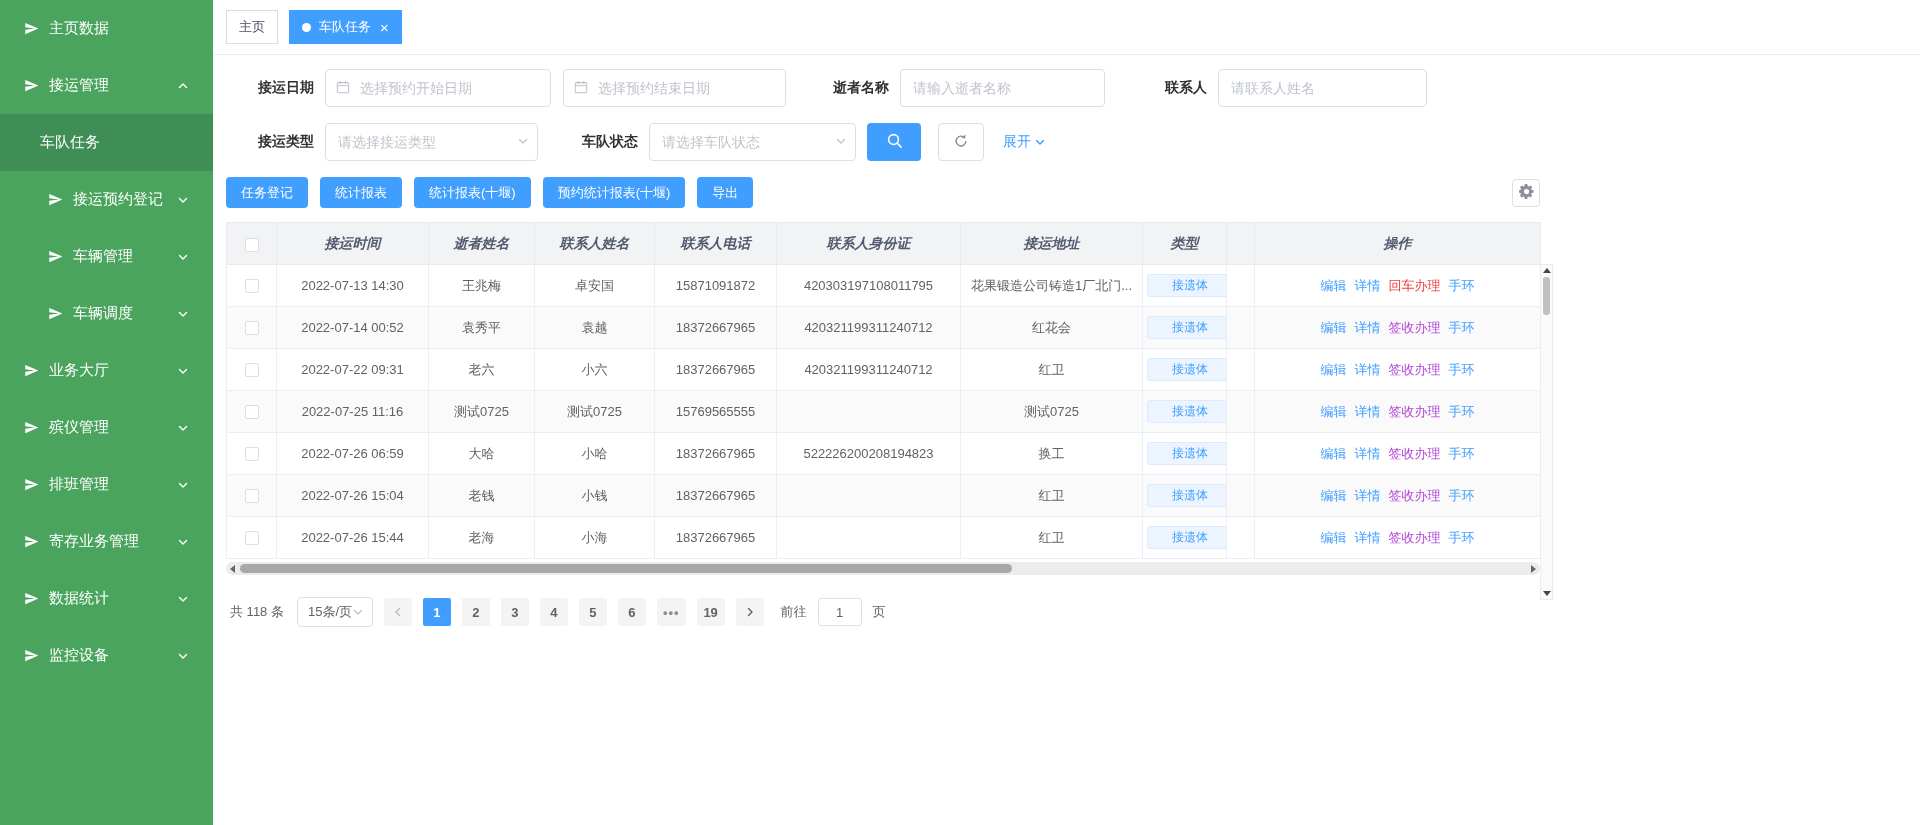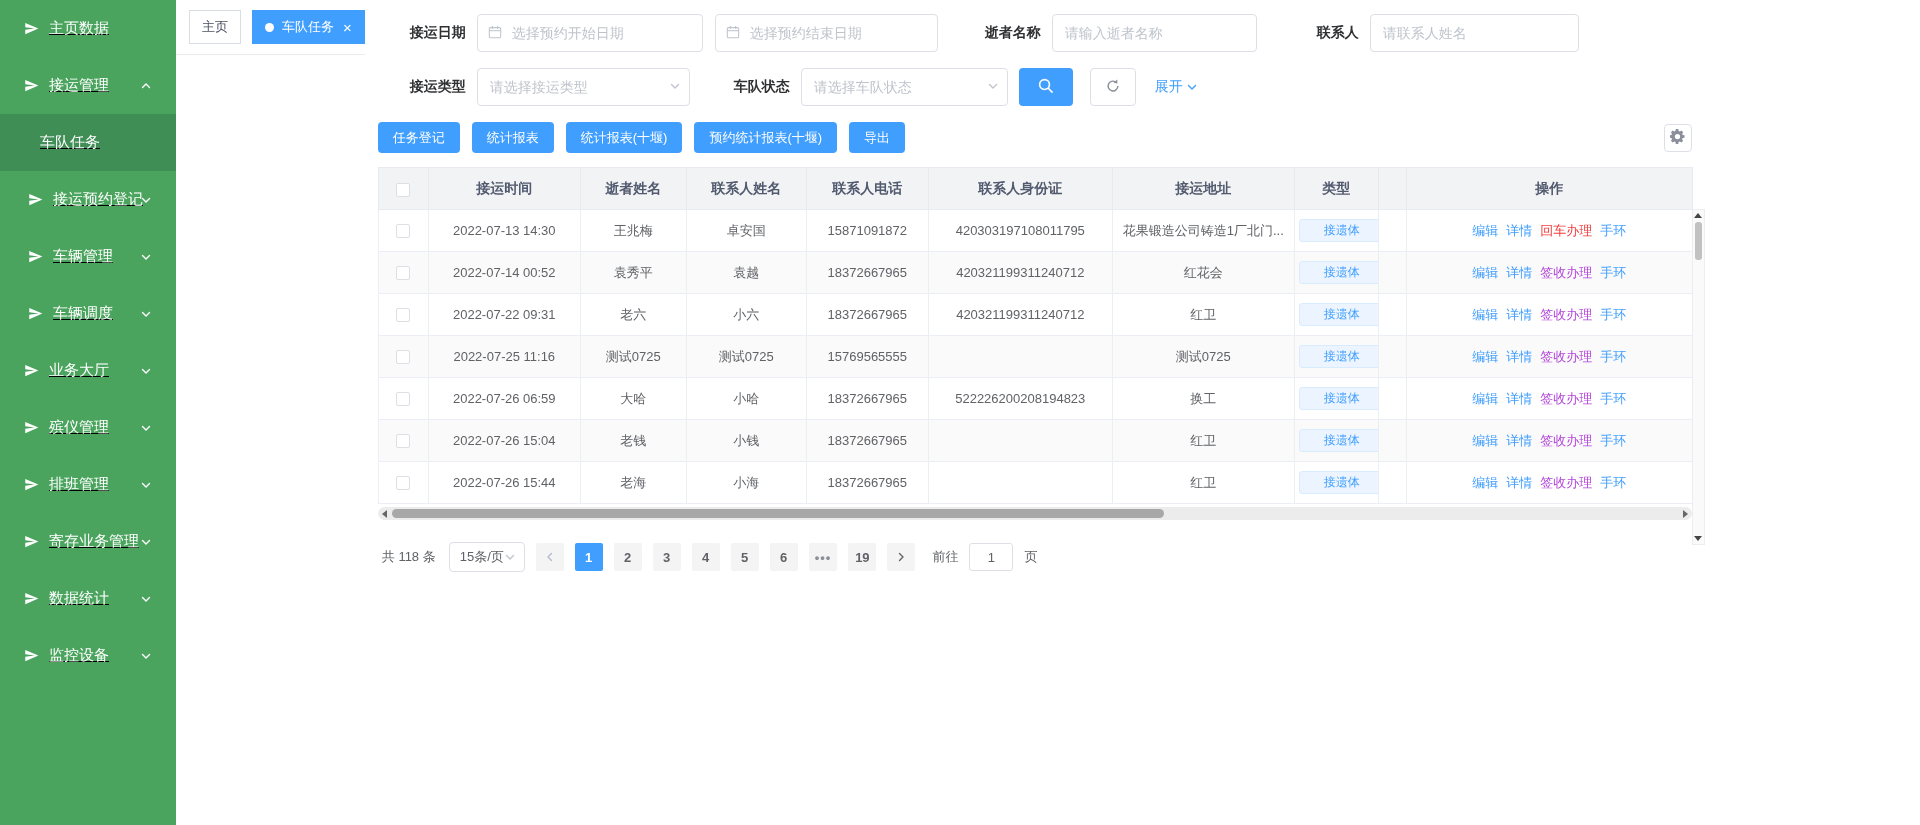--- a/index.html
+++ b/index.html
@@ -1,31 +1,31 @@
 <!DOCTYPE html>
 <html><head>
 <meta charset="utf-8">
 <style>
   * { margin:0; padding:0; box-sizing:border-box; }
   html,body { width:1920px; height:825px; background:#fff; overflow:hidden;
     font-family:"Liberation Sans","DejaVu Sans",sans-serif; }
   .app { display:flex; width:1920px; height:825px; }
 
   
-  .sidebar { width:176px; height:100%; background:#4aa45e; flex-shrink:0;text-decoration:underline; }
+  .sidebar { width:213px; height:100%; background:#4aa45e; flex-shrink:0; }
   .menu-item { height:57px; display:flex; align-items:center; color:#fff; font-size:15px; cursor:pointer; position:relative; }
   .menu-item .mi-icon { display:inline-flex; margin-right:10px; }
   .menu-item .chev { position:absolute; right:24px; display:inline-flex; }
   .mi-ind-1 { padding-left:24px; }
   .mi-ind-2 { padding-left:40px; }
-  .mi-ind-3 { padding-left:28px;align-items:center; }
+  .mi-ind-3 { padding-left:48px;align-items:center; }
   .menu-item.active { background:#3f8e55; }
 
   
-  .main { flex:1; display:flex; flex-direction:row; background:#fff; }
+  .main { flex:1; display:flex; flex-direction:column; background:#fff; }
   .tabbar { height:55px; padding:10px 0 0 13px; border-bottom:1px solid #ececec; display:flex; gap:11px; background:#fff; }
   .tab { height:34px; padding:0 12px; display:inline-flex; align-items:center; border:1px solid #d8dce5; font-size:13px; color:#495060; background:#fff; cursor:pointer; }
   .tab.active { background:#409eff; border-color:#409eff; color:#fff; }
   .tab .dot { width:9px; height:9px; border-radius:50%; background:#fff; display:inline-block; margin-right:8px; }
   .tab .close { margin-left:9px; font-size:15px; line-height:1; cursor:pointer; }
 
   .content { padding:14px 0 0 13px; position:relative; }
 
   
   .frow { display:flex; align-items:center; margin-bottom:16px; }
@@ -44,21 +44,21 @@
   .expand-link { margin-left:19px; color:#409eff; font-size:14px; display:inline-flex; align-items:center; gap:3px; cursor:pointer; text-decoration:none; }
 
   
   .btnrow { position:relative; width:1314px; margin-top:2px; display:flex; gap:12px; }
   .btn-primary { height:31px; padding:0 15px; background:#409eff; color:#fff; border:none; border-radius:4px; font-size:13px; cursor:pointer; }
   .gear-btn { position:absolute; right:0; top:2px; width:28px; height:28px; border:1px solid #dcdfe6; border-radius:4px; background:#fff; display:flex; align-items:center; justify-content:center; cursor:pointer; }
 
   
   .table-wrap { position:relative; width:1327px; margin-top:14px; }
   table { width:1314px; border-collapse:collapse; table-layout:fixed; }
-  th { background:#f2f3f5; height:42px; font-size:14px; font-weight:bold; color:#515a6e; border:1px solid #e7eaee; text-align:center; }
+  th { background:#f2f3f5; height:42px; font-size:14px; font-weight:bold; color:#515a6e; border:1px solid #e7eaee; text-align:center;font-style:italic; }
   td { height:42px; font-size:13px; color:#606266; border:1px solid #ebeef5; text-align:center; overflow:hidden; white-space:nowrap; text-overflow:ellipsis; padding:0 4px; background:#fff; }
   tbody tr:nth-child(even) td { background:#fafafa; }
   .cb { width:14px; height:14px; display:inline-block; border:1px solid #dcdfe6; border-radius:2px; background:#fff; vertical-align:middle; cursor:pointer; }
   .badge { display:inline-block; padding:2px 24px; font-size:12px; color:#409eff; background:#ecf5ff; border:1px solid #d9ecff; border-radius:3px; }
   .op-link { margin:0 4px; cursor:pointer; text-decoration:none; font-size:13px; white-space:nowrap; }
 
   .vscroll { position:absolute; left:1314px; top:42px; width:13px; height:336px; background:#fafafa; border:1px solid #ededed; display:flex; flex-direction:column; align-items:center; cursor:pointer; }
   .vs-up { margin-top:3px; width:0; height:0; border-left:4px solid transparent; border-right:4px solid transparent; border-bottom:5px solid #454545; }
   .vs-thumb { margin-top:4px; width:7px; height:38px; background:#c1c1c1; border-radius:3px; }
   .vs-down { position:absolute; bottom:3px; width:0; height:0; border-left:4px solid transparent; border-right:4px solid transparent; border-top:5px solid #454545; }

